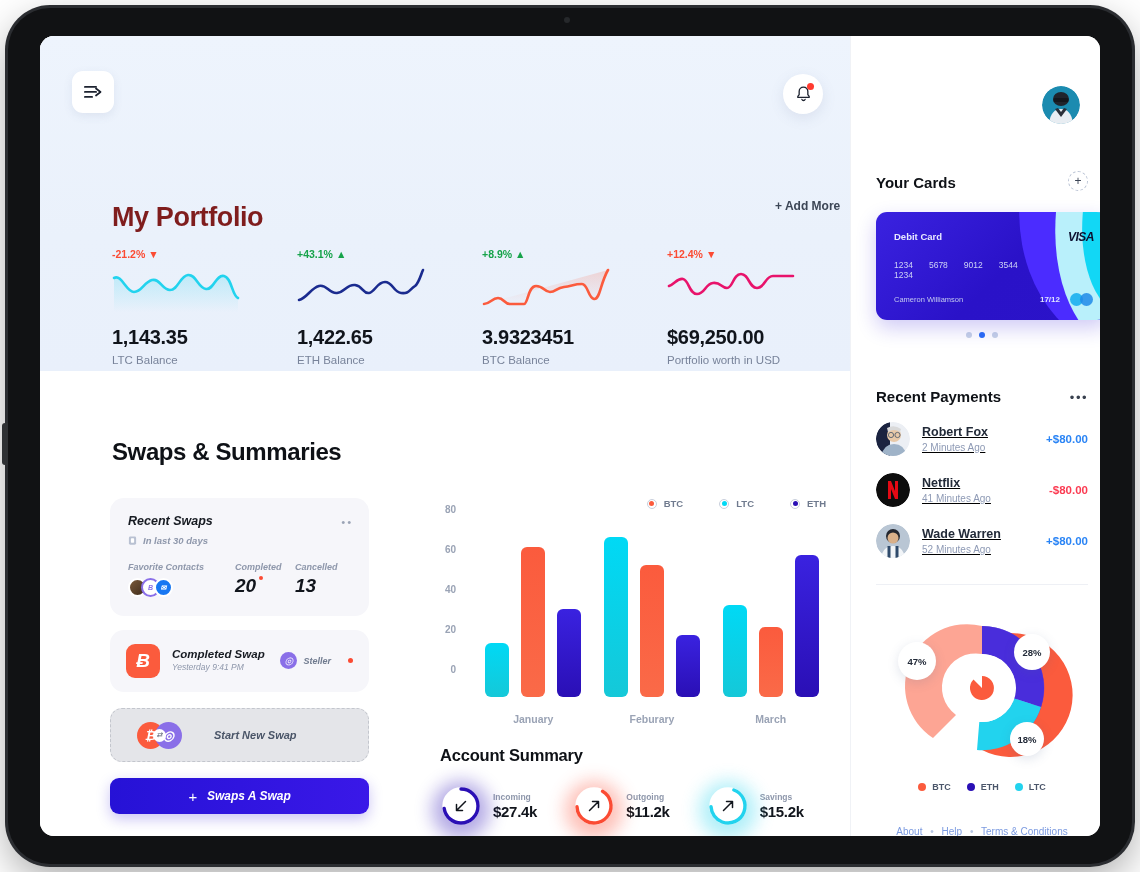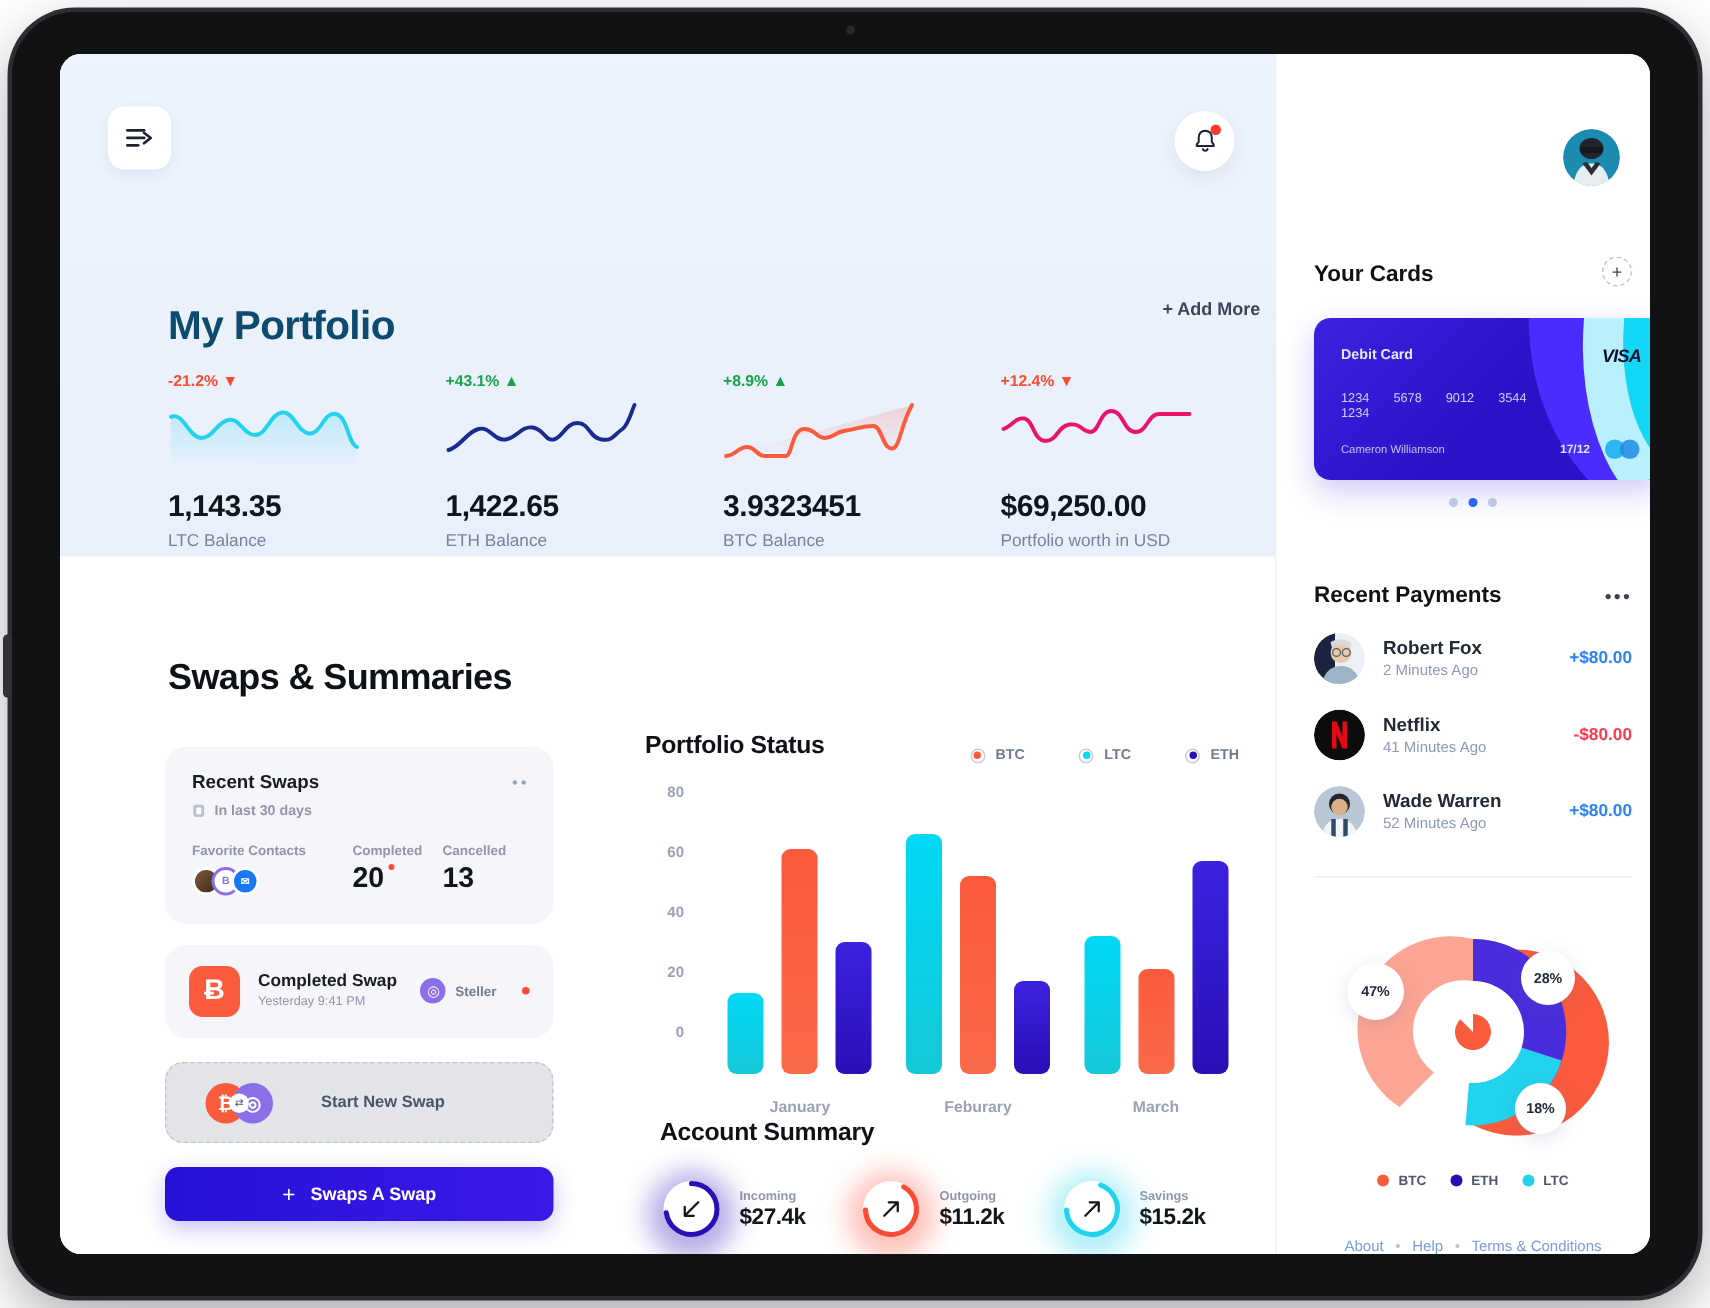--- a/index.html
+++ b/index.html
@@ -55,39 +55,39 @@
   .bell-btn {
     position: absolute; left: 743px; top: 38px; width: 40px; height: 40px;
     background: #fff; border-radius: 50%; box-shadow: 0 4px 14px rgba(90,110,150,.13);
     display: flex; align-items: center; justify-content: center; cursor: pointer;
   }
   .bell-dot { position: absolute; right: 9px; top: 9px; width: 7px; height: 7px; background: #ff3b30; border-radius: 50%; }
 
   
   .portfolio-title {
     position: absolute; left: 72px; top: 166px;
-    font-size: 27px; font-weight: 700; color: #0c4a6e; letter-spacing: -.4px;
+    font-size: 27px; font-weight: 700; color: #7f1d1d; letter-spacing: -.4px;
   }
   .add-more {
     position: absolute; left: 735px; top: 163px; font-size: 12px;
     font-weight: 700; color: #3c4656; cursor: pointer;
   }
   .stats { position: absolute; left: 72px; top: 212px; width: 740px; display: flex; }
   .stat { width: 202px; position: relative; }
   .stat-pct { font-size: 10.5px; font-weight: 700; display: flex; align-items: center; gap: 3px; }
   .pct-up { color: #16a34a; }
   .pct-down { color: #fb4b33; }
   .spark { margin-top: 6px; height: 46px; width: 128px; }
   .stat-val { margin-top: 10px; font-size: 20px; font-weight: 700; color: #10141b; letter-spacing: -.3px; }
   .stat-label { margin-top: 5px; font-size: 11.5px; color: #78839a; font-weight: 500; }
 
   
   .swaps-title { position: absolute; left: 72px; top: 402px; font-size: 24px; font-weight: 700; color: #0e1116; letter-spacing: -.4px; }
 
-  .left-panel { position: absolute; left: 70px; top: 462px; width: 259px; }
+  .left-panel { position: absolute; left: 70px; top: 462px; width: 259px; font-style: italic; }
   .card-soft { background: #f6f6fa; border-radius: 14px; }
 
   .recent-swaps { height: 118px; padding: 16px 18px; position: relative; }
   .rs-title { font-size: 12.5px; font-weight: 700; color: #171b22; }
   .rs-sub { margin-top: 7px; font-size: 9.5px; color: #8e97ab; display: flex; align-items: center; gap: 6px; font-weight:600; }
   .rs-dots { position: absolute; right: 16px; top: 18px; color: #9aa3b5; font-size: 11px; letter-spacing: 2px; cursor: pointer; }
   .rs-row { margin-top: 16px; display: flex; align-items: flex-start; }
   .rs-col-label { font-size: 9px; color: #8e97ab; font-weight: 600; }
   .rs-num { font-size: 19px; font-weight: 800; color: #11151c; margin-top: 3px; position: relative; display: inline-block; }
   .rs-num .ndot { position: absolute; right: -7px; top: 1px; width: 4px; height: 4px; background: #fb4b33; border-radius: 50%; }
@@ -175,21 +175,21 @@
   .mc { position: relative; width: 24px; height: 13px; }
   .mc i { position: absolute; top: 0; width: 13px; height: 13px; border-radius: 50%; display:block; }
   .dots { margin-top: 12px; display: flex; justify-content: center; gap: 7px; }
   .dot { width: 6px; height: 6px; border-radius: 50%; background: #c6d2e6; cursor: pointer; }
   .dot.on { background: #2a6df5; }
 
   .pay-sec { position: absolute; left: 25px; top: 352px; width: 212px; }
   .pay-dots { position: absolute; right: 0; top: 2px; color: #39414f; font-size: 13px; letter-spacing: 1.5px; cursor: pointer; }
   .pay-item { margin-top: 17px; display: flex; align-items: center; }
   .pay-av { width: 34px; height: 34px; border-radius: 50%; overflow: hidden; flex-shrink: 0; }
-  .pay-mid { margin-left: 12px; flex: 1; }
+  .pay-mid { margin-left: 12px; flex: 1; text-decoration: underline; }
   .pay-name { font-size: 12.5px; font-weight: 700; color: #222a38; }
   .pay-time { font-size: 10px; color: #8e9ab5; margin-top: 3px; font-weight:500; }
   .pay-amt { font-size: 11.5px; font-weight: 700; }
   .amt-pos { color: #2a84f5; }
   .amt-neg { color: #fb3b52; }
 
   .divider { position: absolute; left: 25px; top: 548px; width: 212px; height: 1px; background: #eef0f5; }
 
   .donut-sec { position: absolute; left: 25px; top: 570px; width: 212px; }
   .donut-wrap { position: relative; width: 212px; height: 170px; }
@@ -361,21 +361,20 @@
         <span class="start-new-label">Start New Swap</span>
       </div>
 
       <div class="start-swap-btn">
         <span style="font-size:15px;font-weight:400">+</span>
         <span>Swaps A Swap</span>
       </div>
     </div>
 
     <div class="chart-sec">
-      <div class="chart-title">Portfolio Status</div>
       <div class="legend">
         <div class="leg">
           <span class="leg-radio">
                 <i style="background:#fb5b3d"></i>
               </span>
           <span>BTC</span>
         </div>
         <div class="leg">
           <span class="leg-radio">
                 <i style="background:#00d9f5"></i>

